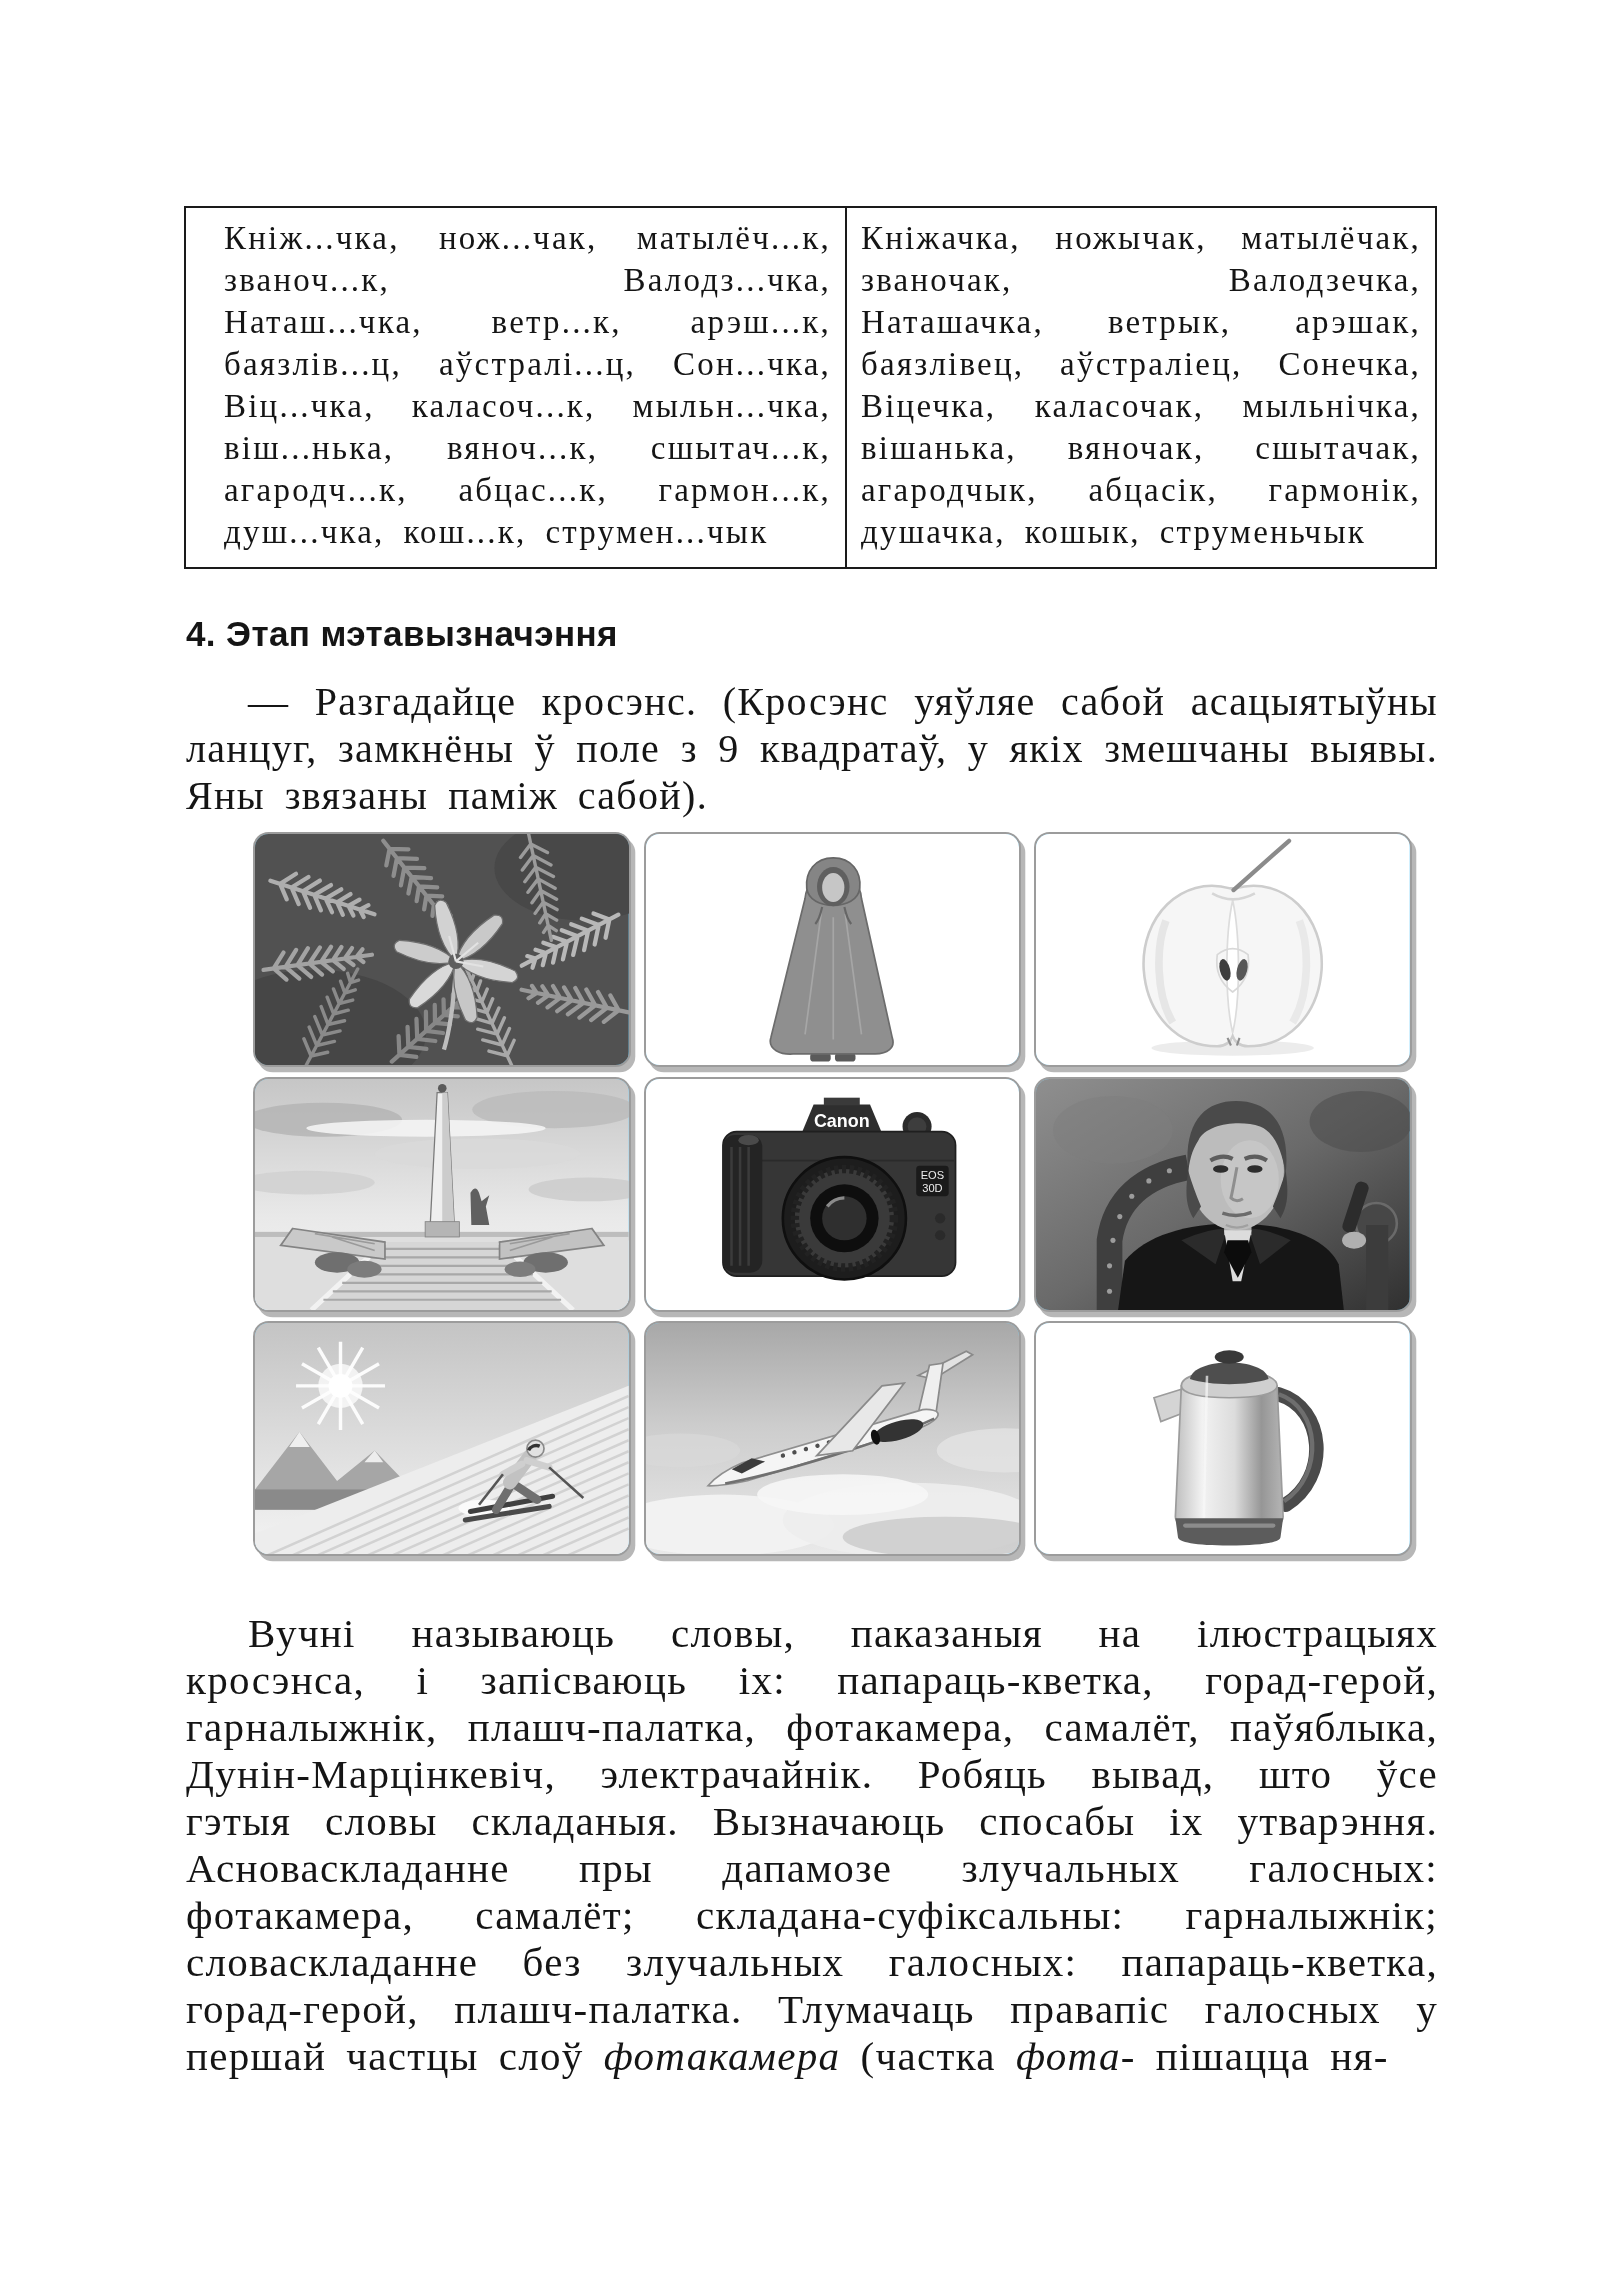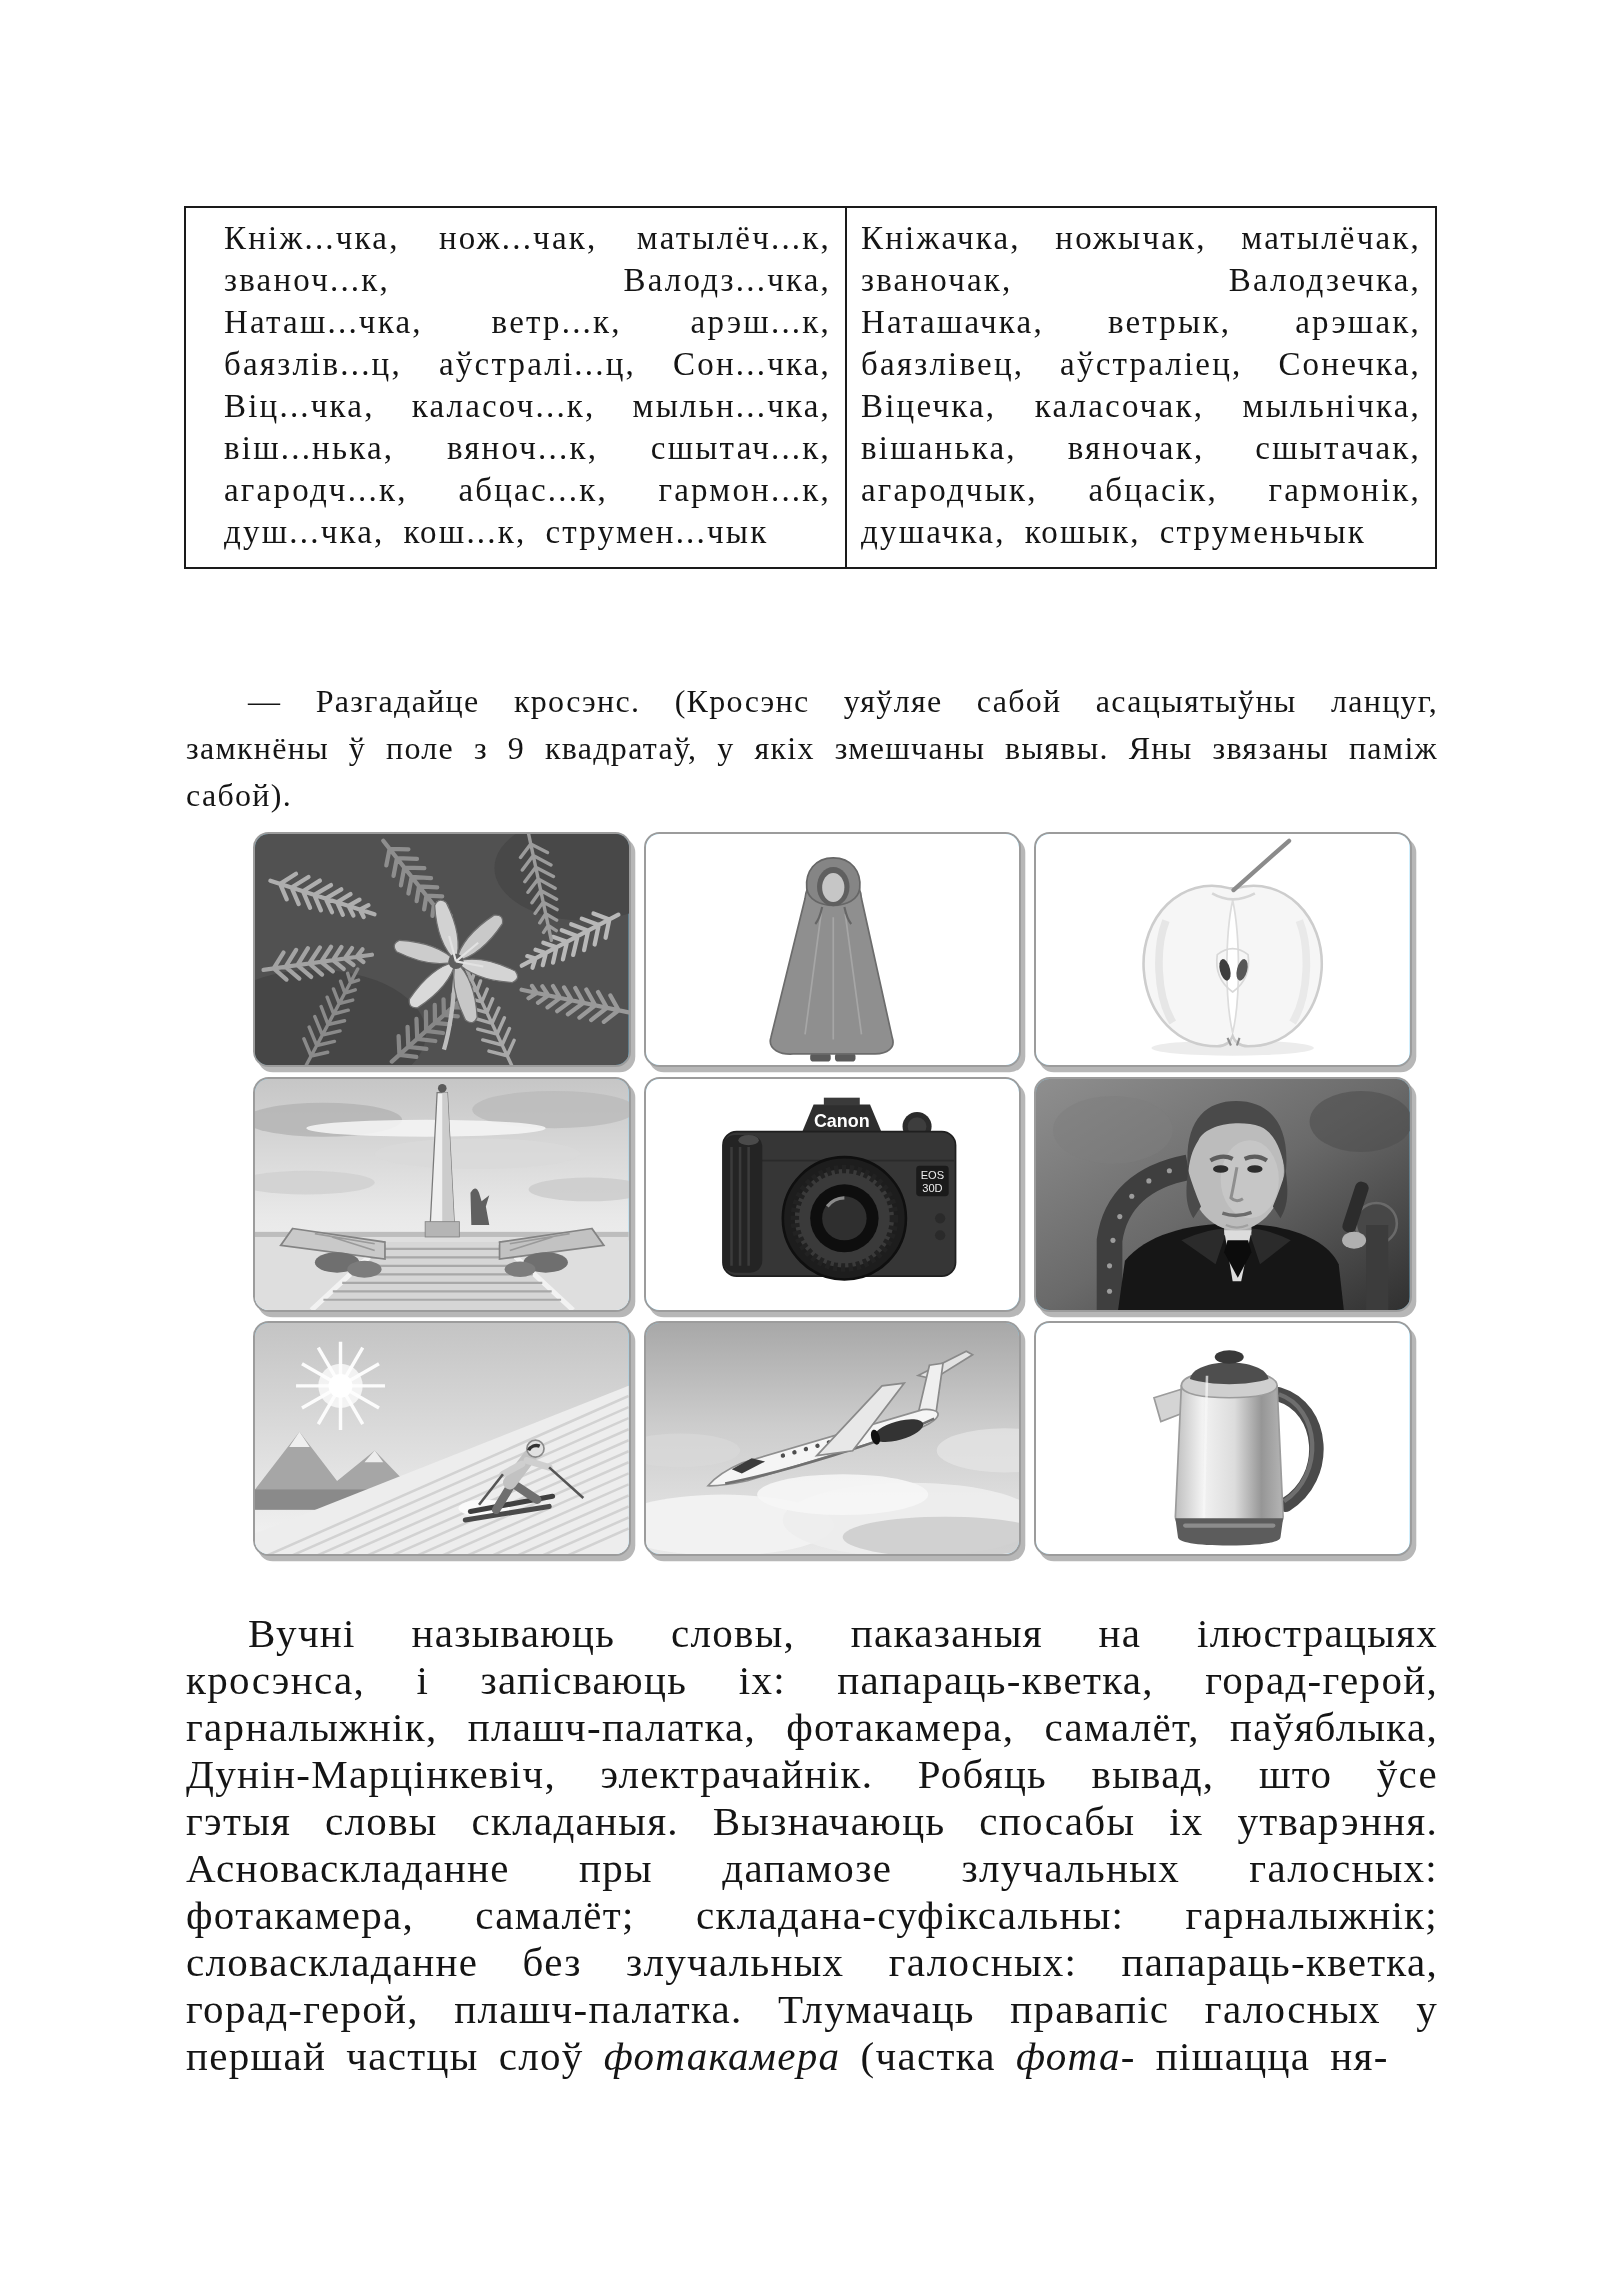--- a/index.html
+++ b/index.html
@@ -19,21 +19,21 @@
   .col-left{width:52%;border-right:2.6px solid #1a1a1a;}
   .col-right{width:48%;}
   
   .section-heading{
     position:absolute;left:186px;top:614px;
     font-family:"Liberation Sans", sans-serif;font-weight:700;font-size:35px;
     letter-spacing:0.4px;
   }
   .intro{
     position:absolute;left:186px;top:678px;width:1252px;
-    font-size:32px;line-height:47px;text-align:justify;text-indent:62px;
+    font-size:40px;line-height:47px;text-align:justify;text-indent:62px;
     letter-spacing:1.3px;word-spacing:8.6px;
   }
   .discussion{
     position:absolute;left:186px;top:1610px;width:1252px;
     font-size:41px;line-height:47px;text-align:justify;text-indent:62px;
     letter-spacing:1.3px;word-spacing:8.6px;
   }
   .it{font-style:italic;}
   
   .grid{
@@ -54,20 +54,21 @@
 </head>
 <body>
 
 <div class="page">
 
   <div class="word-table">
     <div class="col col-left">Кніж...чка, нож...чак, матылёч...к, званоч...к, Валодз...чка, Наташ...чка, ветр...к, арэш...к, баязлів...ц, аўстралі...ц, Сон...чка, Віц...чка, каласоч...к, мыльн...чка, віш...нька, вяноч...к, сшытач...к, агародч...к, абцас...к, гармон...к, душ...чка, кош...к, струмен...чык</div>
     <div class="col col-right">Кніжачка, ножычак, матылёчак, званочак, Валодзечка, Наташачка, ветрык, арэшак, баязлівец, аўстраліец, Сонечка, Віцечка, каласочак, мыльнічка, вішанька, вяночак, сшытачак, агародчык, абцасік, гармонік, душачка, кошык, струменьчык</div>
   </div>
 
+  <div class="section-heading">4. Этап мэтавызначэння</div>
 
   <div class="intro">— Разгадайце кросэнс. (Кросэнс уяўляе сабой асацыятыўны ланцуг, замкнёны ў поле з 9 квадратаў, у якіх змешчаны выявы. Яны звязаны паміж сабой).</div>
 
   <div class="grid">
 
     <figure class="cell">
       <svg class="img" viewBox="0 0 437 272" preserveAspectRatio="none">
         <defs>
           <path id="frond" d="M0 0 L128 0 M12 0 l14 -17 M26 0 l15 -18 M40 0 l15 -18 M54 0 l15 -17 M68 0 l14 -16 M82 0 l12 -14 M96 0 l10 -11 M110 0 l8 -8 M12 0 l13 15 M26 0 l14 16 M40 0 l14 16 M54 0 l13 15 M68 0 l12 13 M82 0 l11 12 M96 0 l9 9 M110 0 l7 7" fill="none" stroke-linecap="round"></path>
           <path id="petal" d="M0 0 Q26 -16 70 -7 Q79 0 70 7 Q26 16 0 0 Z"></path>

